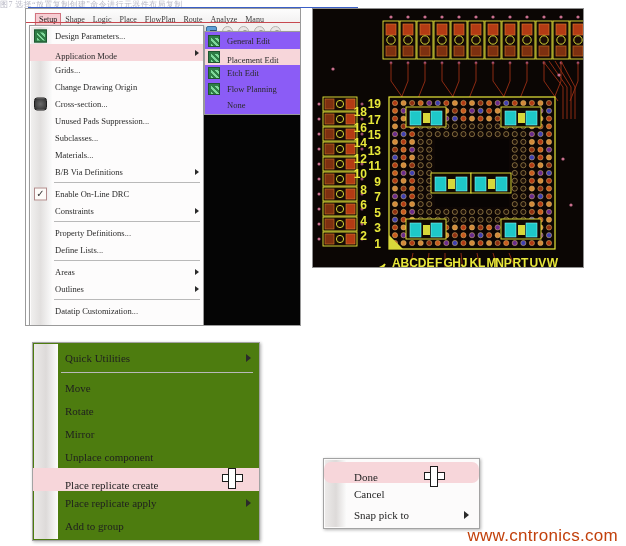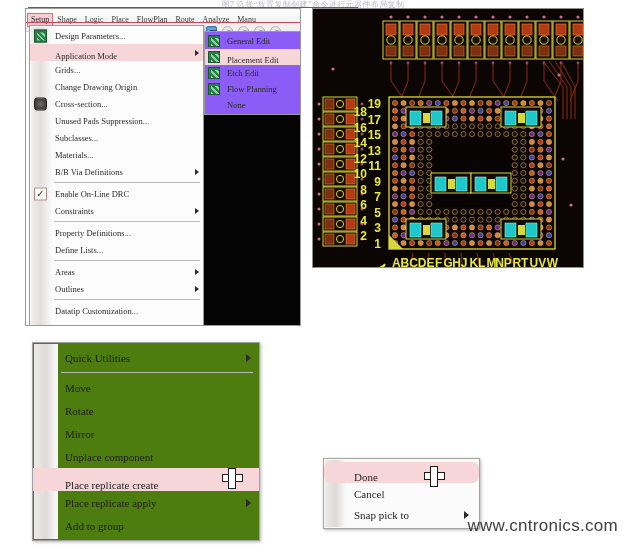--- a/index.html
+++ b/index.html
@@ -19,30 +19,30 @@
     border:1px solid #9a9a9a;
     overflow:hidden;
   }
 
   
   #cut-title{
     position:absolute; left:0; top:0; width:626px; height:9px;
     overflow:hidden;
     color:#b9b9c6; font-size:8px; letter-spacing:.4px;
     font-family:"Liberation Serif", serif;
-    text-align:center; line-height:9px;
+    line-height:9px;
     white-space:nowrap;
   }
   #cut-title .blueline{
     position:absolute; left:28px; top:7px; width:330px; height:1px; background:#3a5fc8;
   }
 
   
   .menubar{
-    position:absolute; left:0; top:0; width:100%; height:23px;
+    position:absolute; left:8px; top:0; width:100%; height:23px;
     background:linear-gradient(#fdfdfd,#eceaea);
     border-bottom:1px solid #d7d4d4;
     display:flex; align-items:center;
     padding-left:1px;
   }
   .menubar .mi{
     font-size:8px; color:#3b3b3b; padding:0 4px; line-height:12px;
     white-space:nowrap; font-family:"Liberation Serif", serif;
   }
   .menubar .mi.active{
@@ -176,22 +176,22 @@
   .crosshair{ position:absolute; width:19px; height:19px; z-index:50; }
   .crosshair::before, .crosshair::after{
     content:""; position:absolute; background:#ffffff;
     border:1px solid #1c1c1c;
   }
   .crosshair::before{ left:0; top:6px; width:19px; height:6px; }
   .crosshair::after{ left:6px; top:0; width:6px; height:19px; }
 
   
   #watermark{
-    position:absolute; right:8px; bottom:10px;
-    color:#404040; font-size:17px; letter-spacing:.3px;
+    position:absolute; right:8px; bottom:0;
+    color:#c2410c; font-size:17px; letter-spacing:.3px;
     font-family:"Liberation Sans", sans-serif;
   }
 </style>
 </head>
 <body>
 
 <div id="cut-title">
   <span>图7  选择“放置复制创建”命令进行元器件布局复制</span>
   <span class="blueline"></span>
 </div>

